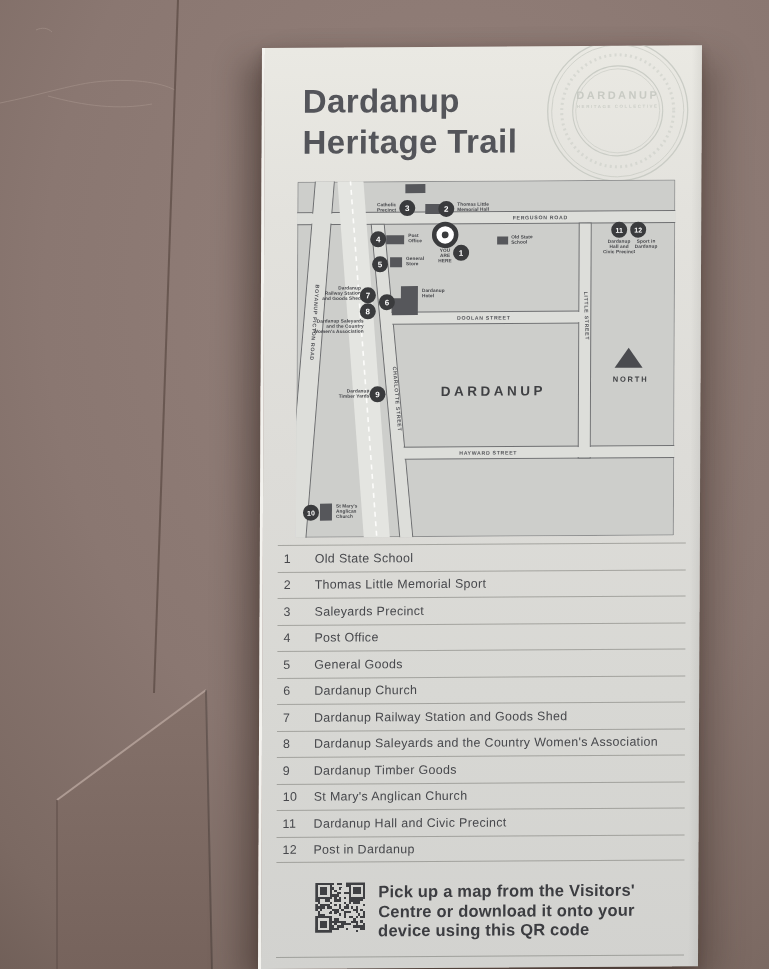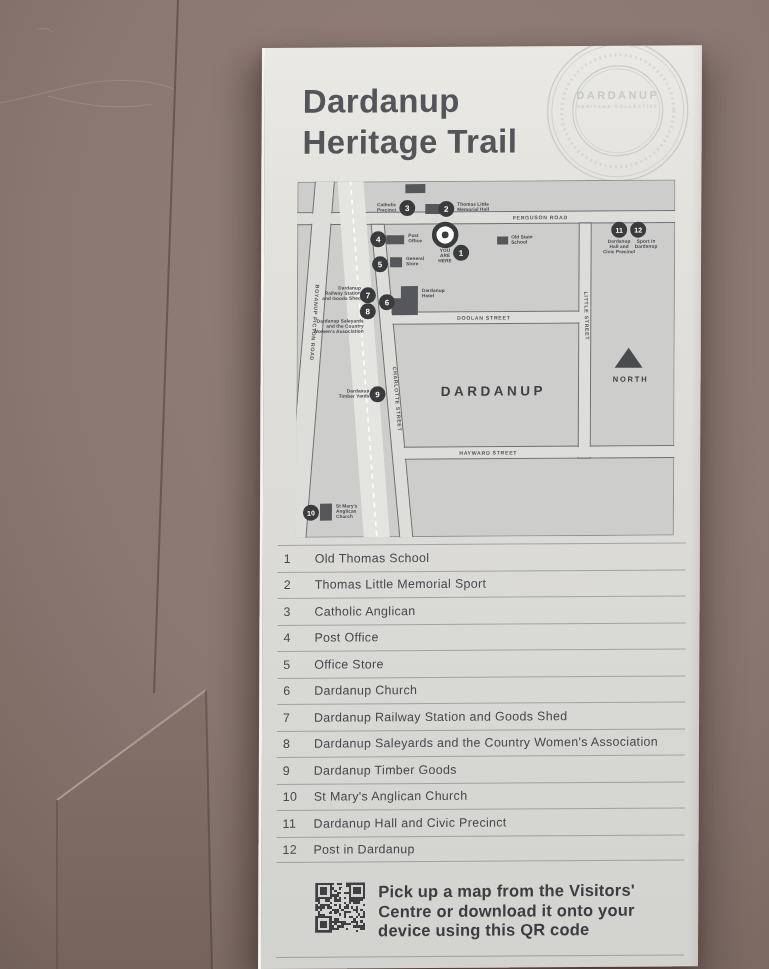--- a/index.html
+++ b/index.html
@@ -215,37 +215,37 @@
               <circle cx="341" cy="50" r="8" fill="#3a3b3d"></circle>
               <text x="341" y="52.9" text-anchor="middle" class="marker-num" font-size="7">12</text>
             </g>
           </g>
       </svg>
     </div>
 
     <div class="legend" id="legend">
         <div class="legend-row">
           <span class="legend-num">1</span>
-          <span>Old Thomas School</span>
+          <span>Old State School</span>
         </div>
         <div class="legend-row">
           <span class="legend-num">2</span>
           <span>Thomas Little Memorial Sport</span>
         </div>
         <div class="legend-row">
           <span class="legend-num">3</span>
-          <span>Catholic Anglican</span>
+          <span>Saleyards Precinct</span>
         </div>
         <div class="legend-row">
           <span class="legend-num">4</span>
           <span>Post Office</span>
         </div>
         <div class="legend-row">
           <span class="legend-num">5</span>
-          <span>Office Store</span>
+          <span>General Goods</span>
         </div>
         <div class="legend-row">
           <span class="legend-num">6</span>
           <span>Dardanup Church</span>
         </div>
         <div class="legend-row">
           <span class="legend-num">7</span>
           <span>Dardanup Railway Station and Goods Shed</span>
         </div>
         <div class="legend-row">

